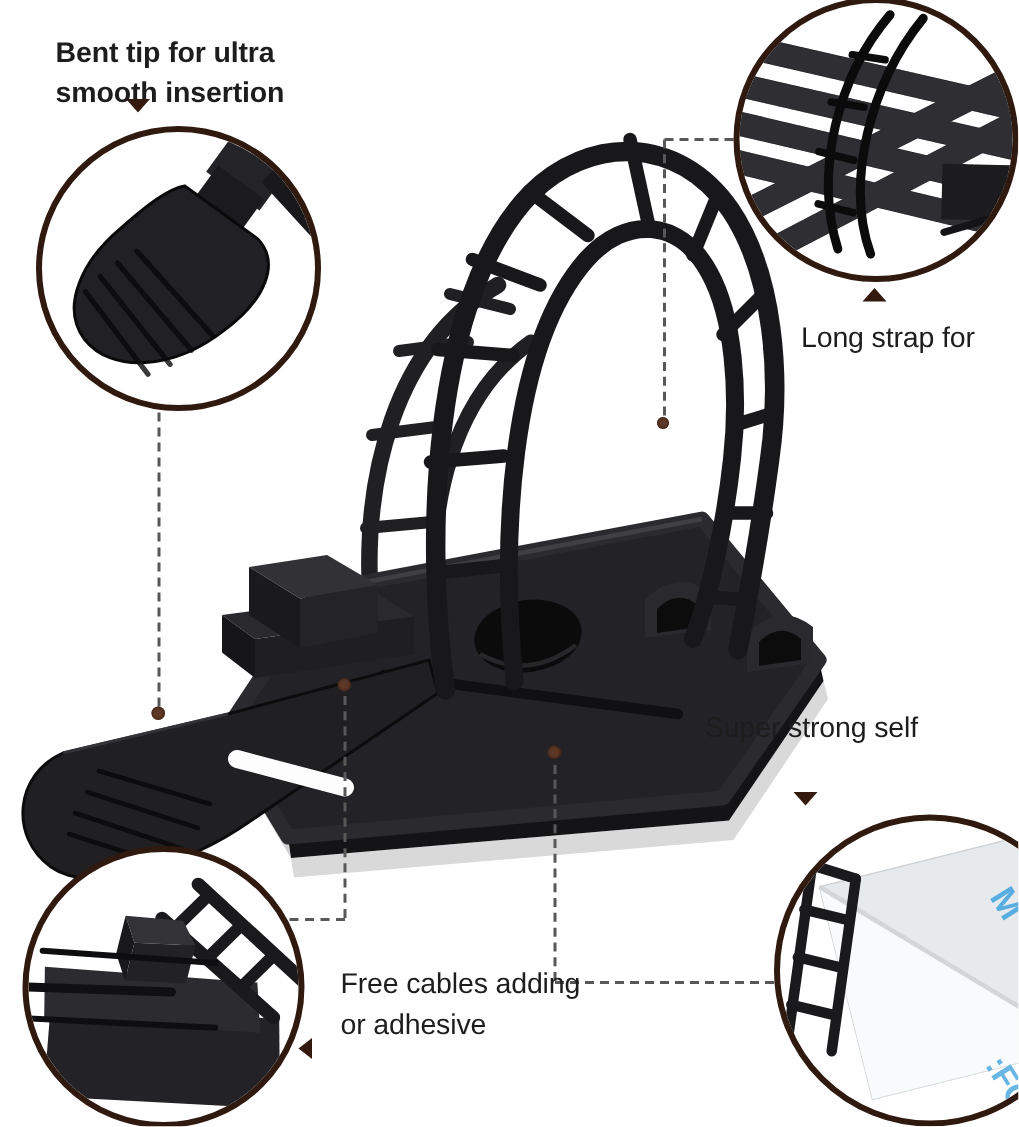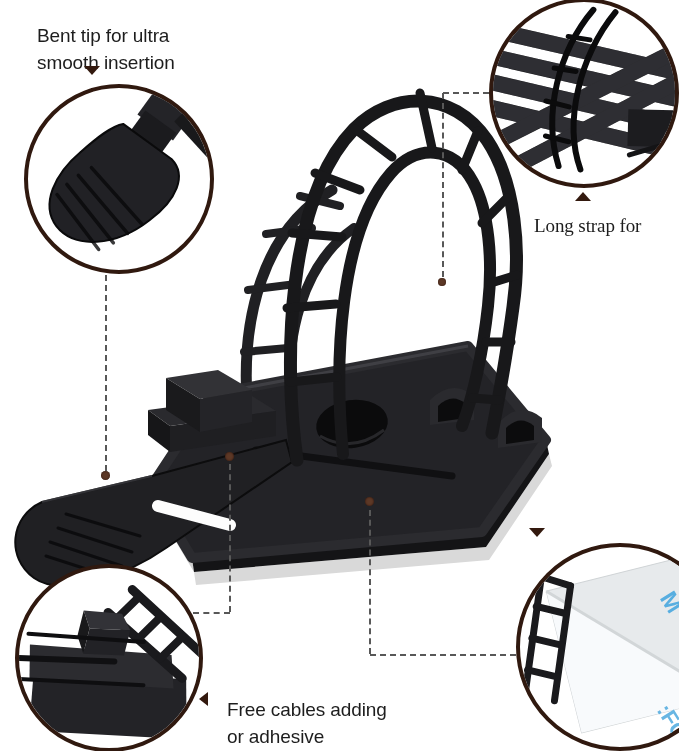--- a/index.html
+++ b/index.html
@@ -208,34 +208,35 @@
         <path d="M 14 30 L 10 150"></path>
           <path d="M 44 36 L 40 152"></path>
           <path d="M 14 30 L 44 36"></path>
         <path d="M 12 60 L 42 64"></path>
           <path d="M 11 92 L 41 96"></path>
           <path d="M 10 124 L 40 128"></path>
       </g>
     </svg>
   </div>
 
-  <div class="label" style="left:37px;top:22px;">
+  <div class="label" style="left:37px;top:22px;font-weight:bold;">
     <div>Bent tip for ultra</div>
     <div>smooth insertion</div>
   </div>
   <div class="tri tri-down" style="left:84px;top:66px;"></div>
 
-  <div class="label" style="left:534px;top:212px;font-family:Liberation Serif, serif;">
+  <div class="label" style="left:534px;top:212px;">
     <div>Long strap for</div>
   </div>
   <div class="tri tri-up" style="left:575px;top:192px;"></div>
 
   <div class="label" style="left:470px;top:472px;">
+    <div>Super strong self</div>
   </div>
   <div class="tri tri-down" style="left:529px;top:528px;"></div>
 
-  <div class="label" style="left:227px;top:696px;">
+  <div class="label" style="left:227px;top:643px;">
     <div>Free cables adding</div>
     <div>or adhesive</div>
   </div>
   <div class="tri tri-left" style="left:199px;top:692px;"></div>
 
 </div>
 
 </body></html>

